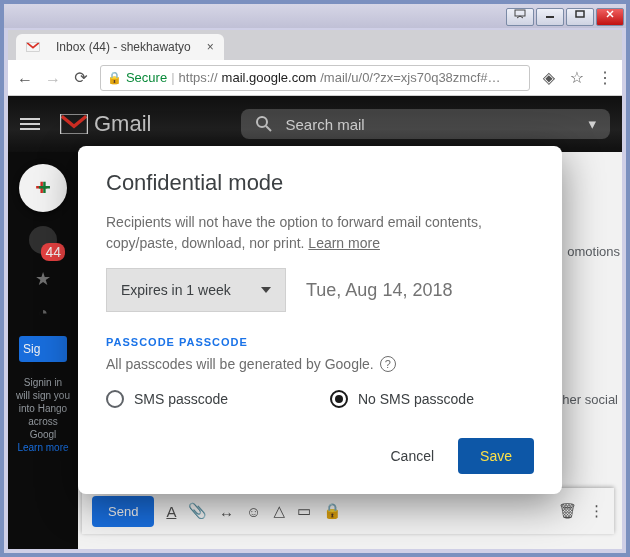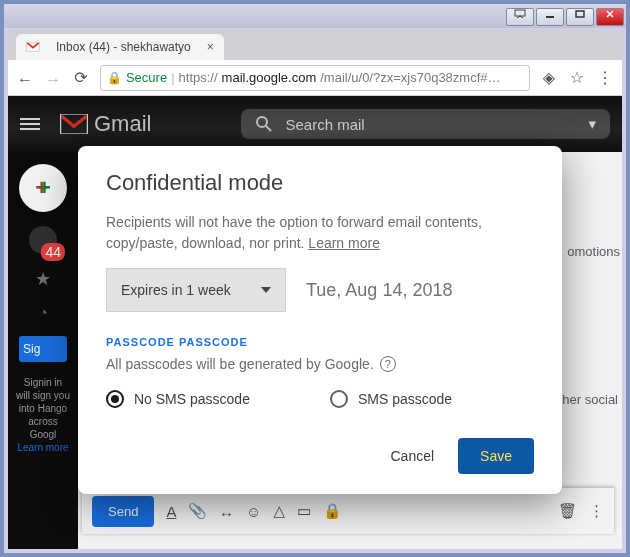--- a/index.html
+++ b/index.html
@@ -364,29 +364,29 @@
           </div>
 
           <div class="section-label">PASSCODE PASSCODE</div>
           <div class="pc-desc">
             <span>All passcodes will be generated by Google.</span>
             <span class="help-circle">?</span>
           </div>
 
           <div class="radio-row">
             <div class="radio-opt">
+              <div class="radio"></div>
+              <span class="radio-label">SMS passcode</span>
+            </div>
+            <div class="radio-opt">
               <div class="radio selected">
                   <div class="dot"></div>
                 </div>
               <span class="radio-label">No SMS passcode</span>
             </div>
-            <div class="radio-opt">
-              <div class="radio"></div>
-              <span class="radio-label">SMS passcode</span>
-            </div>
           </div>
 
           <div class="dialog-actions">
             <div class="btn-text">Cancel</div>
             <div class="btn-primary">Save</div>
           </div>
         </div>
       </div>
 
     </div>

